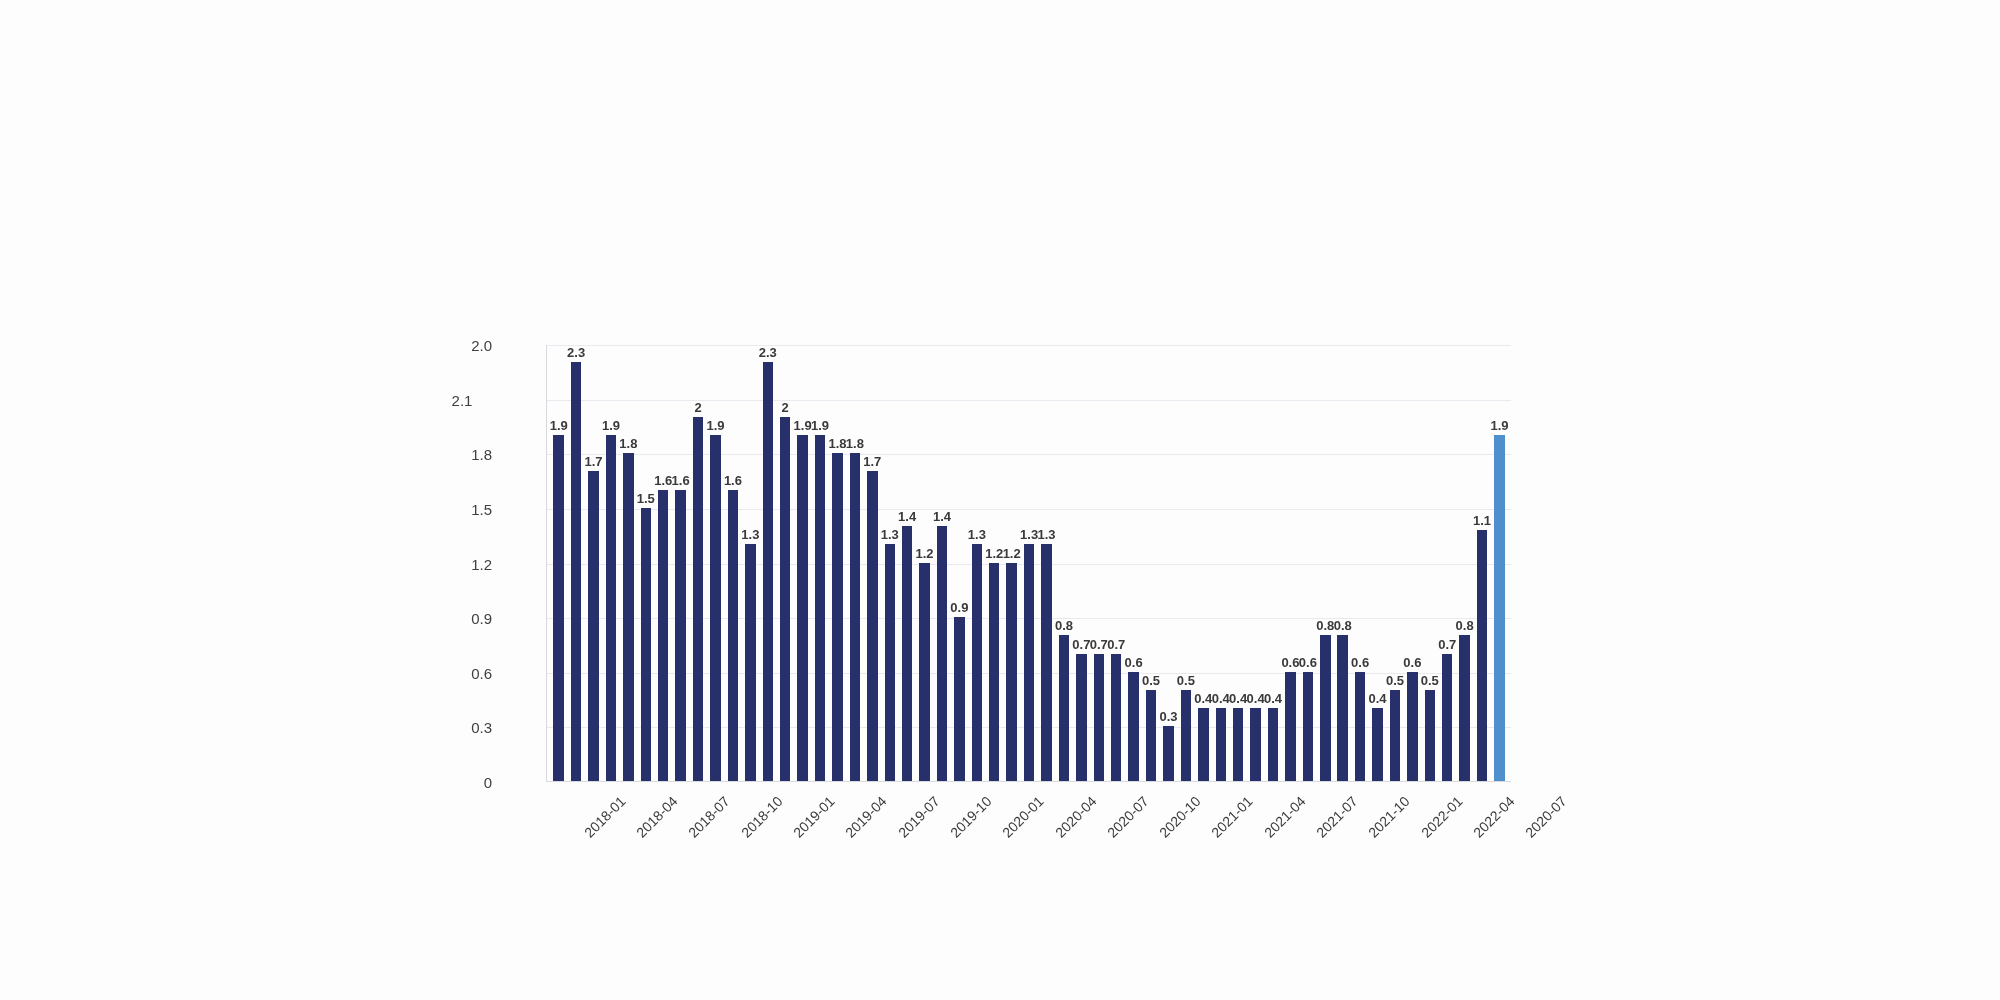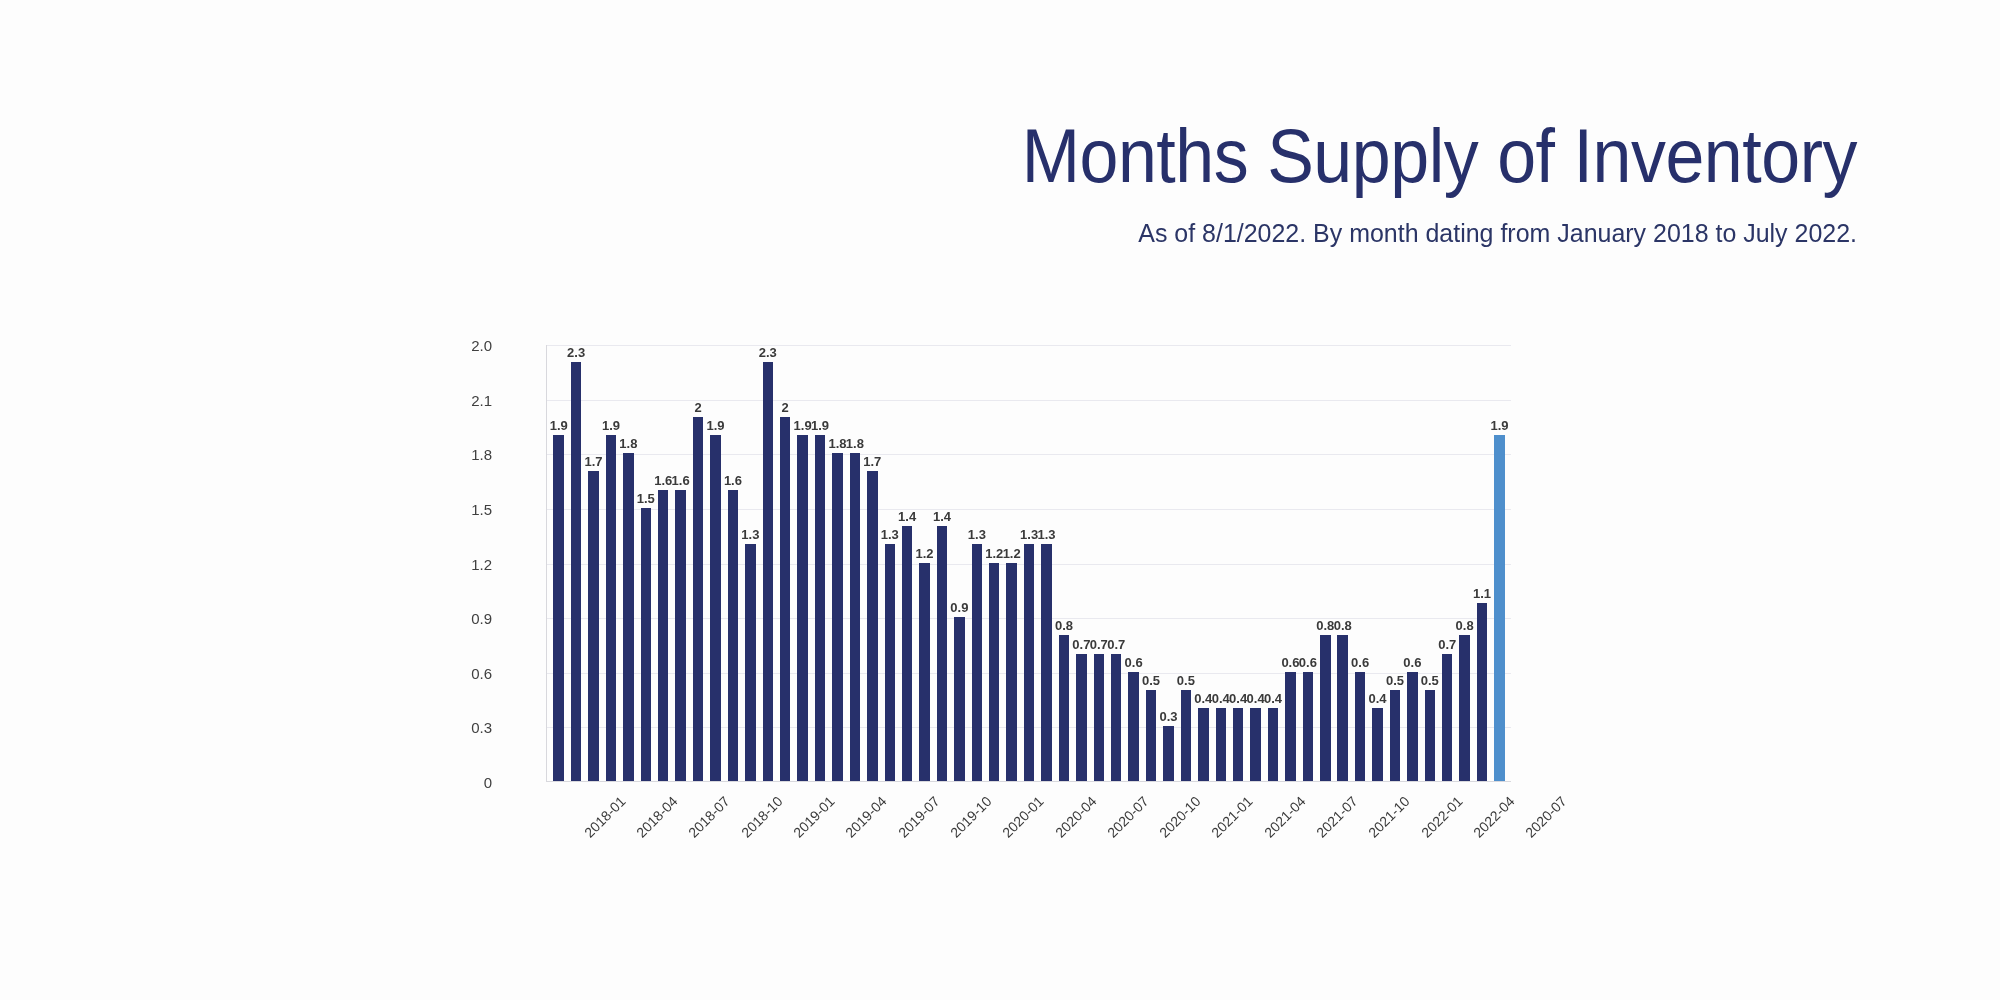--- a/index.html
+++ b/index.html
@@ -130,35 +130,31 @@
     transform: rotate(-45deg);
     transform-origin: right top;
     text-align: right;
   }
 </style>
 </head>
 <body>
 
 <div id="page">
 
-  <div class="header-block">
-    <h1 class="chart-title">Months Supply of Inventory</h1>
-    <p class="chart-subtitle">As of 8/1/2022. By month dating from January 2018 to July 2022.</p>
-  </div>
 
   <div id="chart-area">
     <div id="yaxis">
         <div class="ytick" style="top: 437px;">0</div>
         <div class="ytick" style="top: 382.375px;">0.3</div>
         <div class="ytick" style="top: 327.75px;">0.6</div>
         <div class="ytick" style="top: 273.125px;">0.9</div>
         <div class="ytick" style="top: 218.5px;">1.2</div>
         <div class="ytick" style="top: 163.875px;">1.5</div>
         <div class="ytick" style="top: 109.25px;">1.8</div>
-        <div class="ytick" style="top: 54.625px;">2.1</div>
+        <div class="ytick" style="top: 54.625px; text-align: center;">2.1</div>
         <div class="ytick" style="top: 0px;">2.0</div>
       </div>
     <div id="plot">
       <div id="gridlines">
           <div class="gridline" style="top: 382.375px;"></div>
           <div class="gridline" style="top: 327.75px;"></div>
           <div class="gridline" style="top: 273.125px;"></div>
           <div class="gridline" style="top: 218.5px;"></div>
           <div class="gridline" style="top: 163.875px;"></div>
           <div class="gridline" style="top: 109.25px;"></div>
@@ -425,21 +421,21 @@
             <div class="bar" title="2022-04: 0.7" style="height: 127.458px;">
               <div class="bar-label">0.7</div>
             </div>
           </div>
           <div class="bar-slot">
             <div class="bar" title="2022-05: 0.8" style="height: 145.667px;">
               <div class="bar-label">0.8</div>
             </div>
           </div>
           <div class="bar-slot">
-            <div class="bar" title="2022-06: 1.1" style="height: 178px;">
+            <div class="bar" title="2022-06: 1.1" style="height: 251px;">
               <div class="bar-label">1.1</div>
             </div>
           </div>
           <div class="bar-slot">
             <div class="bar highlight" title="2022-07: 1.9" style="height: 345.958px;">
               <div class="bar-label">1.9</div>
             </div>
           </div>
         </div>
     </div>

